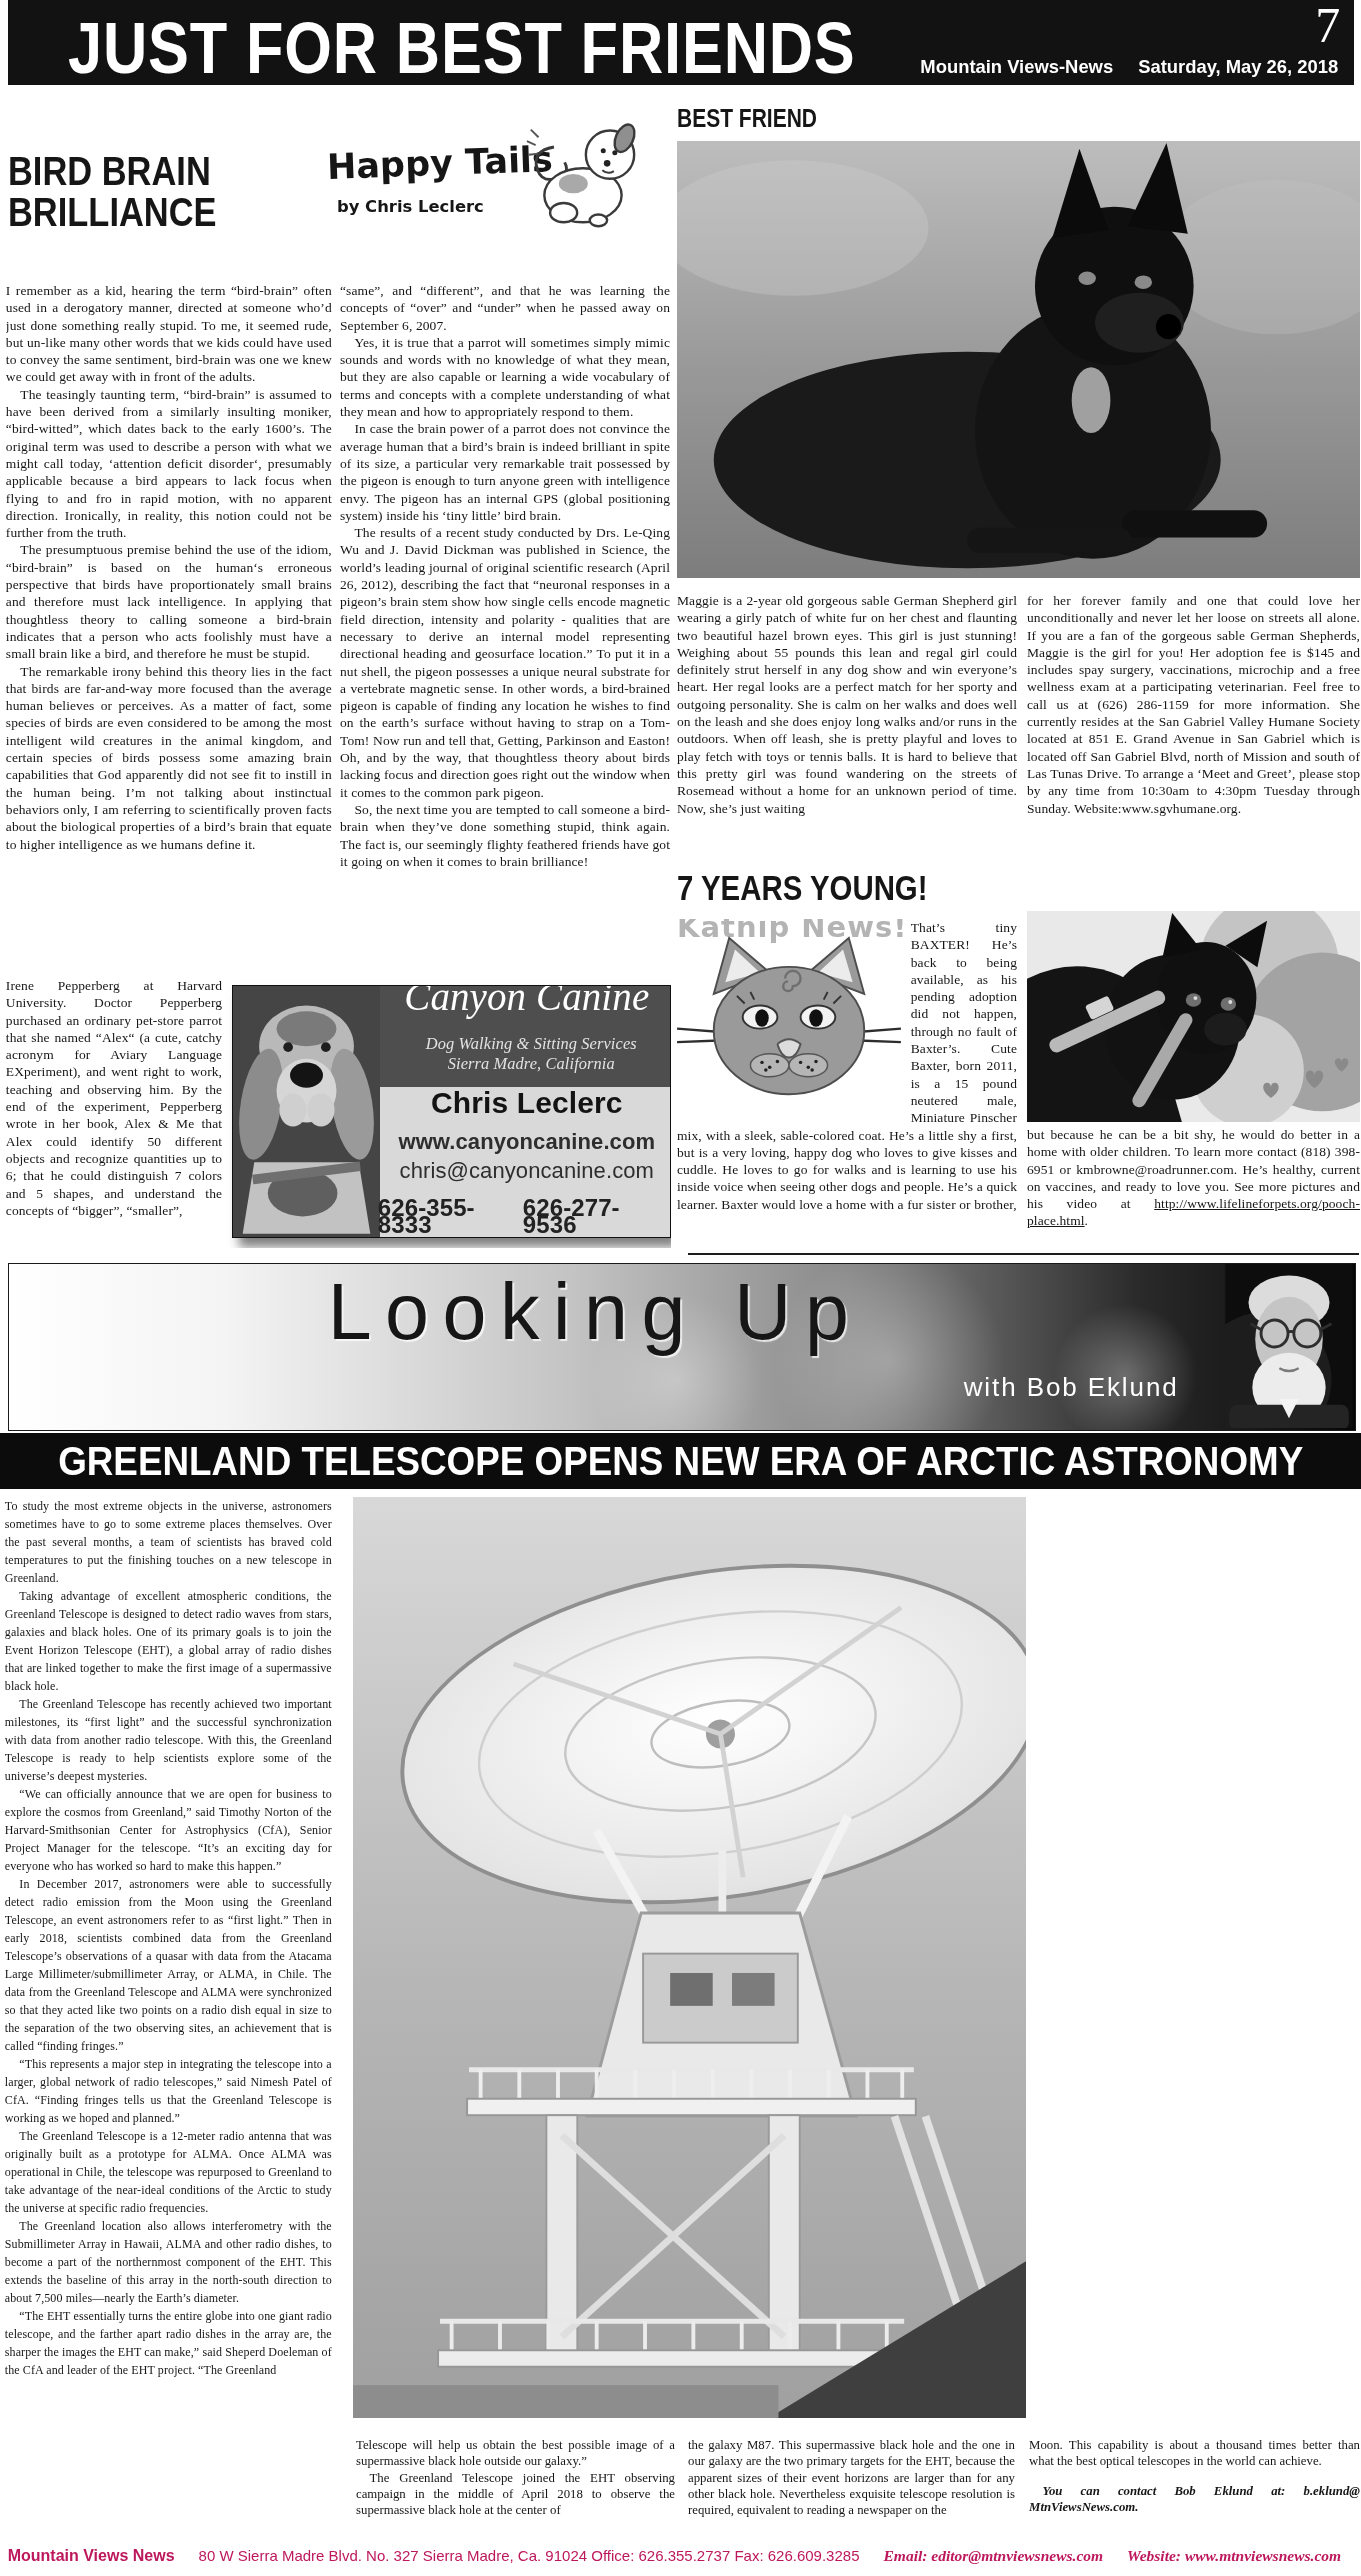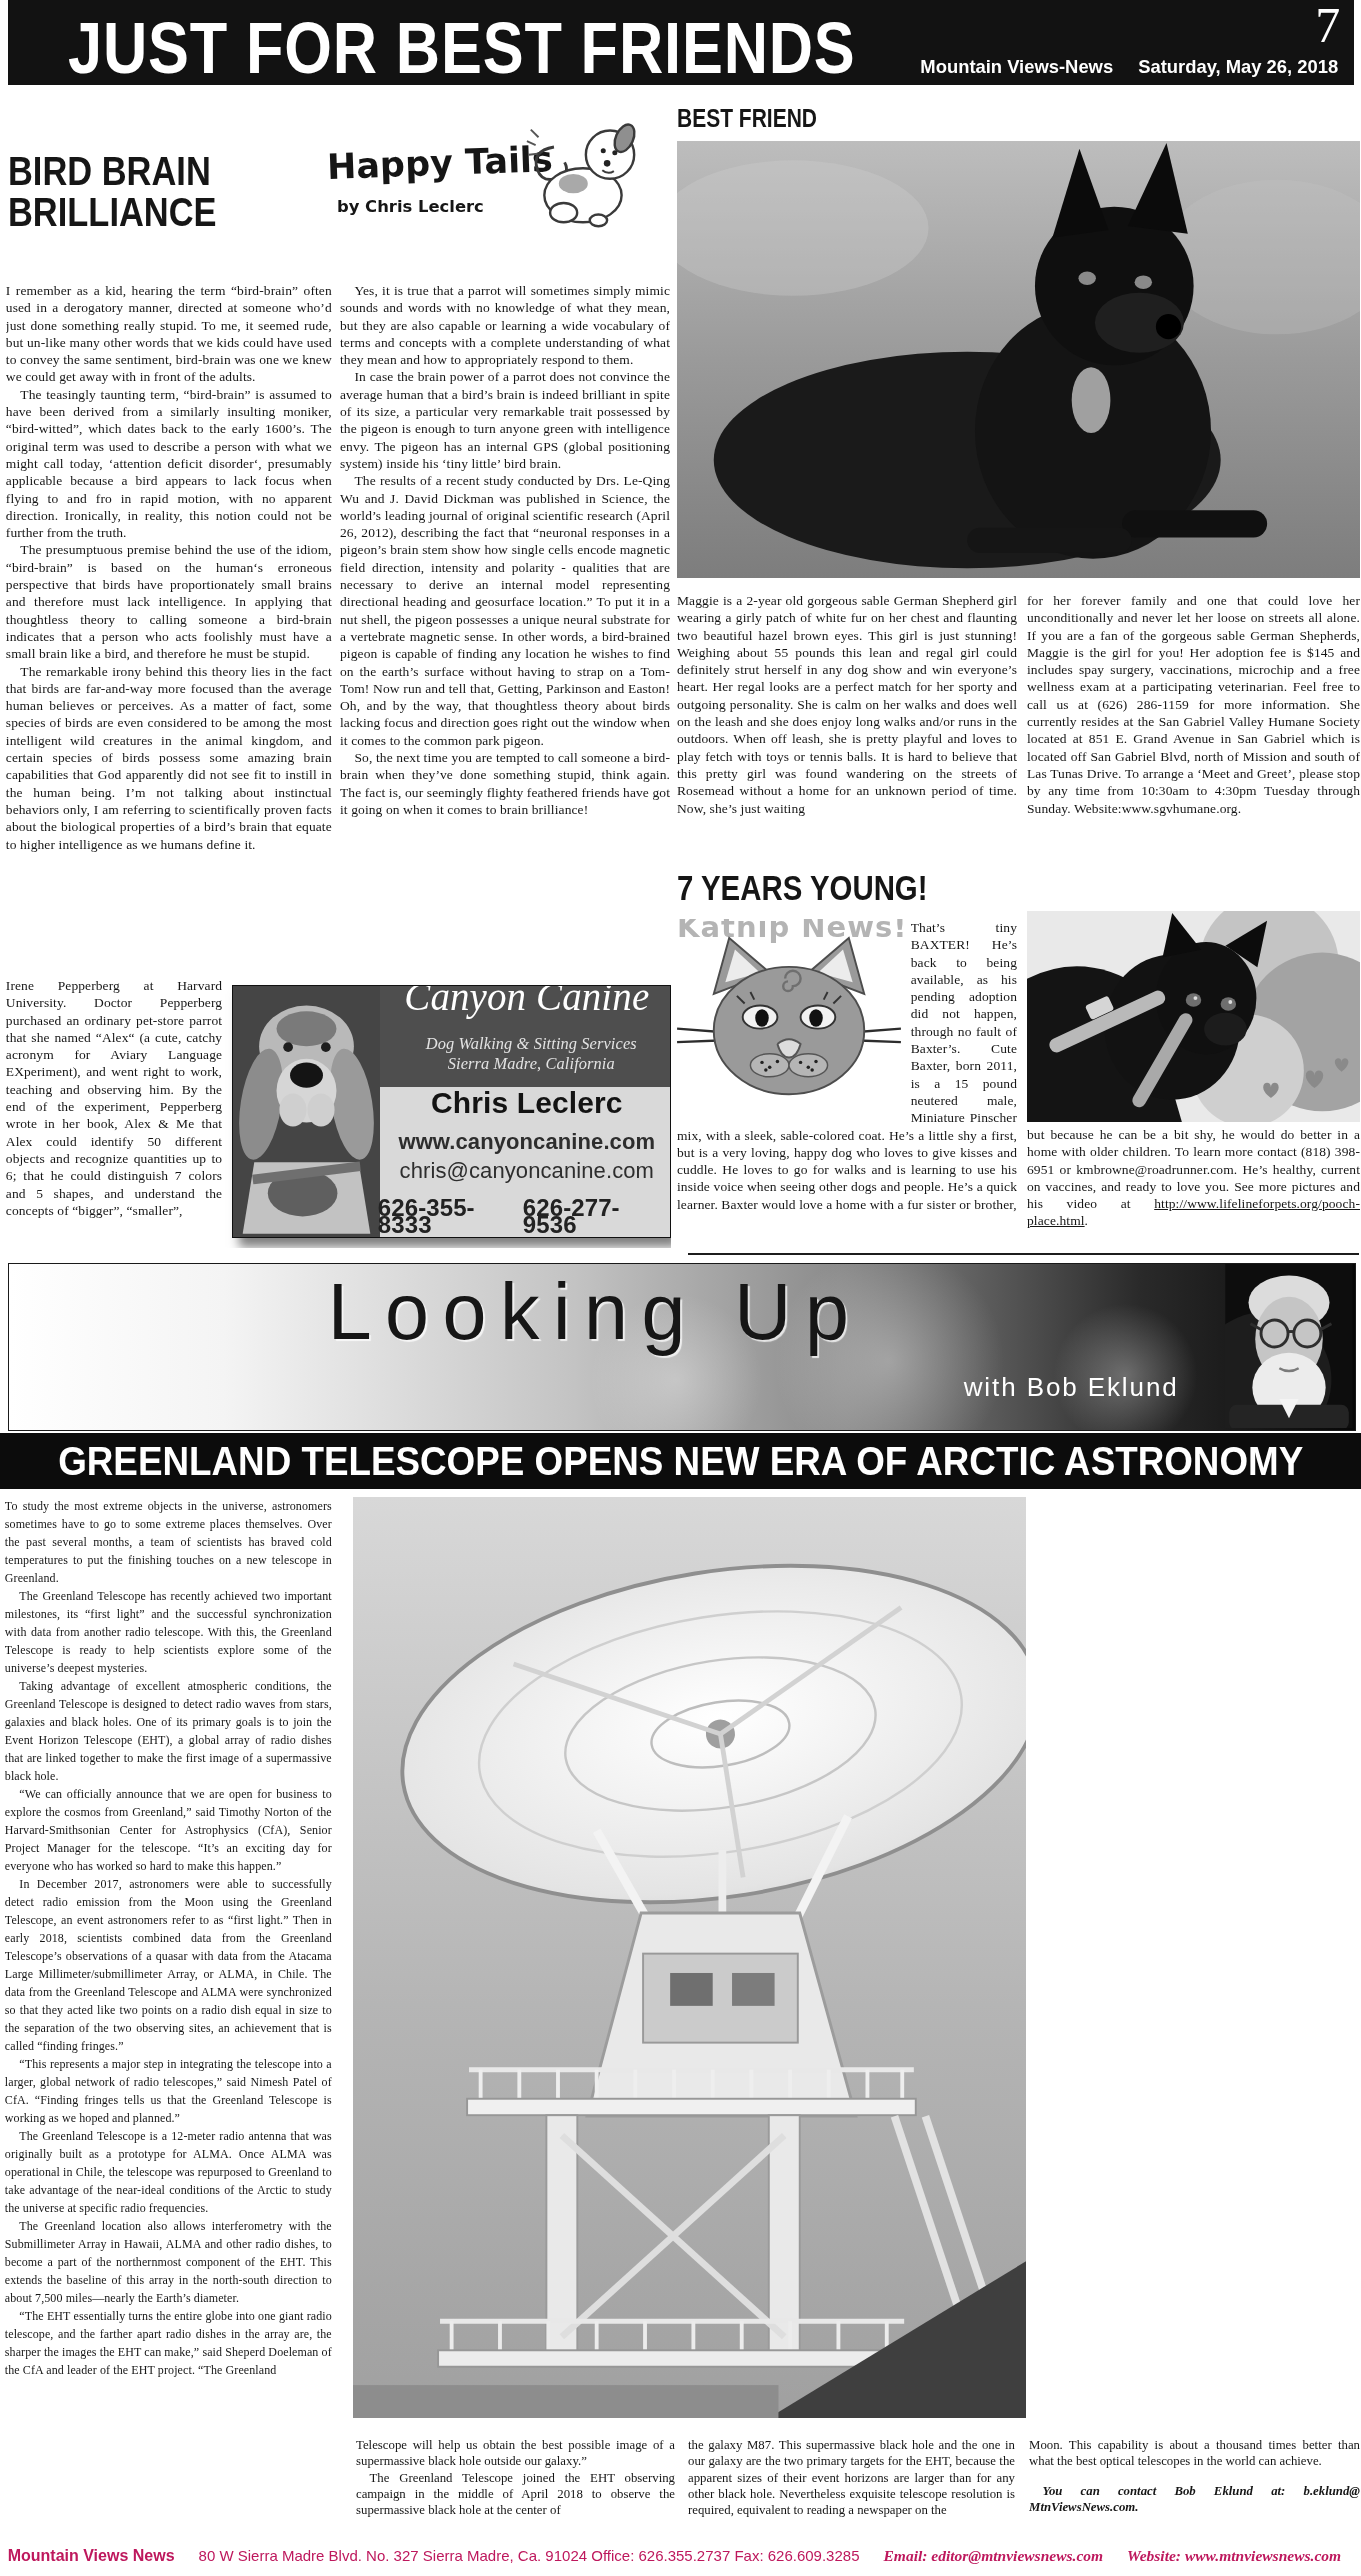--- a/index.html
+++ b/index.html
@@ -100,20 +100,21 @@
   </div>
 
   <div class="abs body" style="left:5.8px;top:282px;width:326px;height:695px;">
     <p>I remember as a kid, hearing the term “bird-brain” often used in a derogatory manner, directed at someone who’d just done something really stupid. To me, it seemed rude, but un-like many other words that we kids could have used to convey the same sentiment, bird-brain was one we knew we could get away with in front of the adults.</p>
     <p class="ind">The teasingly taunting term, “bird-brain” is assumed to have been derived from a similarly insulting moniker, “bird-witted”, which dates back to the early 1600’s. The original term was used to describe a person with what we might call today, ‘attention deficit disorder‘, presumably applicable because a bird appears to lack focus when flying to and fro in rapid motion, with no apparent direction. Ironically, in reality, this notion could not be further from the truth.</p>
     <p class="ind">The presumptuous premise behind the use of the idiom, “bird-brain” is based on the human‘s erroneous perspective that birds have proportionately small brains and therefore must lack intelligence. In applying that thoughtless theory to calling someone a bird-brain indicates that a person who acts foolishly must have a small brain like a bird, and therefore he must be stupid.</p>
     <p class="ind">The remarkable irony behind this theory lies in the fact that birds are far-and-way more focused than the average human believes or perceives. As a matter of fact, some species of birds are even considered to be among the most intelligent wild creatures in the animal kingdom, and certain species of birds possess some amazing brain capabilities that God apparently did not see fit to instill in the human being. I’m not talking about instinctual behaviors only, I am referring to scientifically proven facts about the biological properties of a bird’s brain that equate to higher intelligence as we humans define it.</p>
   </div>
 
   <div class="abs body" style="left:340px;top:282px;width:330px;height:679px;">
+    <p>“same”, and “different”, and that he was learning the concepts of “over” and “under” when he passed away on September 6, 2007.</p>
     <p class="ind">Yes, it is true that a parrot will sometimes simply mimic sounds and words with no knowledge of what they mean, but they are also capable or learning a wide vocabulary of terms and concepts with a complete understanding of what they mean and how to appropriately respond to them.</p>
     <p class="ind">In case the brain power of a parrot does not convince the average human that a bird’s brain is indeed brilliant in spite of its size, a particular very remarkable trait possessed by the pigeon is enough to turn anyone green with intelligence envy. The pigeon has an internal GPS (global positioning system) inside his ‘tiny little’ bird brain.</p>
     <p class="ind">The results of a recent study conducted by Drs. Le-Qing Wu and  J. David Dickman was published in Science, the world’s leading journal of original scientific research (April 26, 2012), describing the fact that “neuronal responses in a pigeon’s brain stem show how single cells encode magnetic field direction, intensity and polarity - qualities that are necessary to derive an internal model representing directional heading and geosurface location.” To put it in a nut shell, the pigeon possesses a unique neural substrate for a vertebrate magnetic sense. In other words, a bird-brained pigeon is capable of finding any location he wishes to find on the earth’s surface without having to strap on a Tom-Tom! Now run and tell that, Getting, Parkinson and Easton! Oh, and by the way, that thoughtless theory about birds lacking focus and direction goes right out the window when it comes to the common park pigeon.</p>
     <p class="ind">So, the next time you are tempted to call someone a bird-brain when they’ve done something stupid, think again. The fact is, our seemingly flighty feathered friends have got it going on when it comes to brain brilliance!</p>
   </div>
 
   <div class="abs body" style="left:5.8px;top:977px;width:665px;height:271px;">
     <div class="adbox">
       <div class="adtop"></div>
       <div class="adhound">
@@ -285,22 +286,22 @@
       </svg>
     </div>
   </div>
 
   <div class="abs glbar">
     <span class="t hsans white">GREENLAND TELESCOPE OPENS NEW ERA OF ARCTIC ASTRONOMY</span>
   </div>
 
   <div class="abs body" style="left:4.8px;top:1497px;width:327px;height:1027px;font-size:12px;line-height:18px;">
     <p>To study the most extreme objects in the universe, astronomers sometimes have to go to some extreme places themselves. Over the past several months, a team of scientists has braved cold temperatures to put the finishing touches on a new telescope in Greenland.</p>
+    <p class="ind">Taking advantage of excellent atmospheric conditions, the Greenland Telescope is designed to detect radio waves from stars, galaxies and black holes. One of its primary goals is to join the Event Horizon Telescope (EHT), a global array of radio dishes that are linked together to make the first image of a supermassive black hole.</p>
     <p class="ind">The Greenland Telescope has recently achieved two important milestones, its “first light” and the successful synchronization with data from another radio telescope. With this, the Greenland Telescope is ready to help scientists explore some of the universe’s deepest mysteries.</p>
-    <p class="ind">Taking advantage of excellent atmospheric conditions, the Greenland Telescope is designed to detect radio waves from stars, galaxies and black holes. One of its primary goals is to join the Event Horizon Telescope (EHT), a global array of radio dishes that are linked together to make the first image of a supermassive black hole.</p>
     <p class="ind">“We can officially announce that we are open for business to explore the cosmos from Greenland,” said Timothy Norton of the Harvard-Smithsonian Center for Astrophysics (CfA), Senior Project Manager for the telescope. “It’s an exciting day for everyone who has worked so hard to make this happen.”</p>
     <p class="ind">In December 2017, astronomers were able to successfully detect radio emission from the Moon using the Greenland Telescope, an event astronomers refer to as “first light.” Then in early 2018, scientists combined data from the Greenland Telescope’s observations of a quasar with data from the Atacama Large Millimeter/submillimeter Array, or ALMA, in Chile. The data from the Greenland Telescope and ALMA were synchronized so that they acted like two points on a radio dish equal in size to the separation of the two observing sites, an achievement that is called “finding fringes.”</p>
     <p class="ind">“This represents a major step in integrating the telescope into a larger, global network of radio telescopes,” said Nimesh Patel of CfA. “Finding fringes tells us that the Greenland Telescope is working as we hoped and planned.”</p>
     <p class="ind">The Greenland Telescope is a 12-meter radio antenna that was originally built as a prototype for ALMA. Once ALMA was operational in Chile, the telescope was repurposed to Greenland to take advantage of the near-ideal conditions of the Arctic to study the universe at specific radio frequencies.</p>
     <p class="ind">The Greenland location also allows interferometry with the Submillimeter Array in Hawaii, ALMA and other radio dishes, to become a part of the northernmost component of the EHT. This extends the baseline of this array in the north-south direction to about 7,500 miles—nearly the Earth’s diameter.</p>
     <p class="ind">“The EHT essentially turns the entire globe into one giant radio telescope, and the farther apart radio dishes in the array are, the sharper the images the EHT can make,” said Sheperd Doeleman of the CfA and leader of the EHT project. “The Greenland</p>
   </div>
 
   <div class="abs" style="left:353px;top:1497px;width:673px;height:921px;">
     <svg width="673" height="921" viewBox="0 0 696 952" preserveAspectRatio="none">

